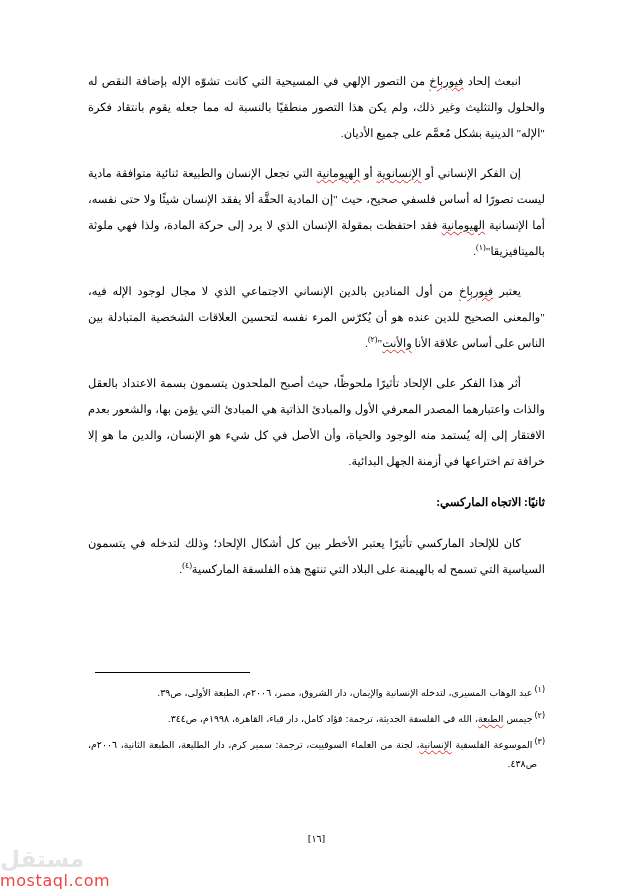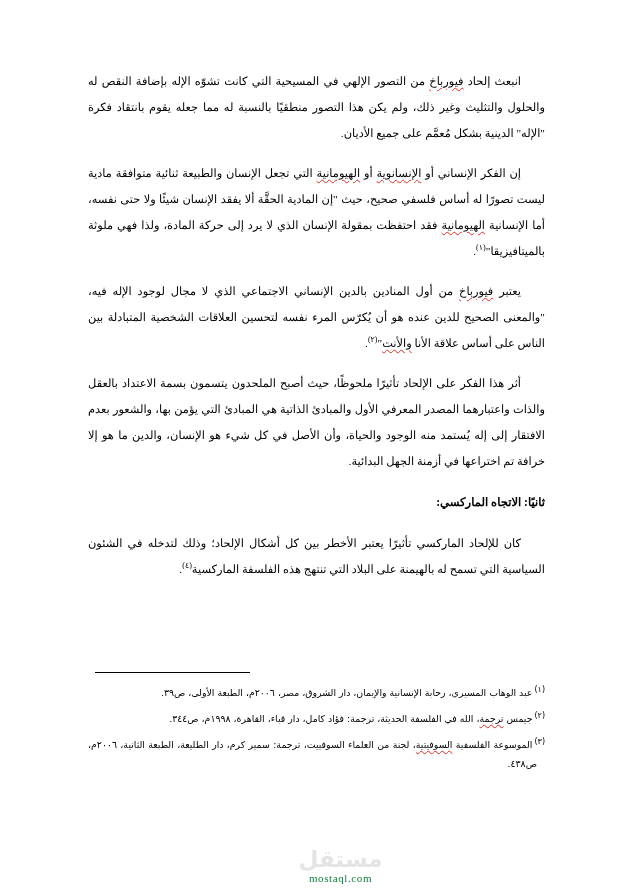--- a/index.html
+++ b/index.html
@@ -112,41 +112,39 @@
     color: #000000;
     direction: rtl;
   }
 
   
   .watermark {
     position: absolute;
     top: 848px;
     left: 0;
     right: 0;
-    text-align: center;
+    text-align: left;
     line-height: 1;
     user-select: none;
-    margin-left: 48px;
   }
   .watermark .wm-ar {
     display: block;
     font-size: 23px;
     font-weight: bold;
     color: #e4e4e4;
     letter-spacing: 1px;
     direction: rtl;
   }
   .watermark .wm-lat {
     display: block;
-    font-size: 11px;
-    color: #15803d;
+    font-size: 16px;
+    color: #ef4444;
     letter-spacing: 0.6px;
     direction: ltr;
     margin-top: 2px;
-    font-family: Liberation Serif, serif;
   }
 </style>
 </head>
 <body>
 
 <div class="page">
 
   <div class="content">
 
     <p class="body-par">
@@ -162,41 +160,42 @@
     </p>
 
     <p class="body-par">
       <span>أثر هذا الفكر على الإلحاد تأثيرًا ملحوظًا، حيث أصبح الملحدون يتسمون بسمة الاعتداد بالعقل والذات واعتبارهما المصدر المعرفي الأول والمبادئ الذاتية هي المبادئ التي يؤمن بها، والشعور بعدم الافتقار إلى إله يُستمد منه الوجود والحياة، وأن الأصل في كل شيء هو الإنسان، والدين ما هو إلا خرافة تم اختراعها في أزمنة الجهل البدائية.</span>
     </p>
 
     <h2 class="section-heading">ثانيًا: الاتجاه الماركسي:</h2>
 
 
     <p class="body-par">
-      <span>كان للإلحاد الماركسي تأثيرًا يعتبر الأخطر بين كل أشكال الإلحاد؛ وذلك لتدخله في الشئون السياسية التي تسمح له بالهيمنة على البلاد التي تنتهج هذه الفلسفة الماركسية</span><sup class="fn-ref">(٤)</sup><span>.</span>
+      <span>كان للإلحاد الماركسي تأثيرًا يعتبر الأخطر بين كل أشكال الإلحاد؛ وذلك لتدخله في يتسمون السياسية التي تسمح له بالهيمنة على البلاد التي تنتهج هذه الفلسفة الماركسية</span><sup class="fn-ref">(٤)</sup><span>.</span>
     </p>
 
   </div>
 
   <div class="footnotes">
     <hr class="fn-rule">
 
     <p class="footnote">
-      <span class="fn-num">(١)</span><span>عبد الوهاب المسيري، رحابة الإنسانية والإيمان، دار الشروق، مصر، ٢٠٠٦م، الطبعة الأولى، ص٣٩.</span>
+      <span class="fn-num">(١)</span><span>عبد الوهاب المسيري، لتدخله الإنسانية والإيمان، دار الشروق، مصر، ٢٠٠٦م، الطبعة الأولى، ص٣٩.</span>
     </p>
 
     <p class="footnote">
-      <span class="fn-num">(٢)</span><span>جيمس <span class="squiggle" style="text-decoration-color: rgb(224, 43, 32);">ترجمة</span>، الله في الفلسفة الحديثة، ترجمة: فؤاد كامل، دار قباء، القاهرة، ١٩٩٨م، ص٣٤٤.</span>
+      <span class="fn-num">(٢)</span><span>جيمس <span class="squiggle" style="text-decoration-color: rgb(224, 43, 32);">الطبعة</span>، الله في الفلسفة الحديثة، ترجمة: فؤاد كامل، دار قباء، القاهرة، ١٩٩٨م، ص٣٤٤.</span>
     </p>
 
     <p class="footnote">
-      <span class="fn-num">(٣)</span><span>الموسوعة الفلسفية <span class="squiggle" style="text-decoration-color: rgb(224, 43, 32);">السوفيتية</span>، لجنة من العلماء السوفييت، ترجمة: سمير كرم، دار الطليعة، الطبعة الثانية، ٢٠٠٦م، ص٤٣٨.</span>
+      <span class="fn-num">(٣)</span><span>الموسوعة الفلسفية <span class="squiggle" style="text-decoration-color: rgb(224, 43, 32);">الإنسانية</span>، لجنة من العلماء السوفييت، ترجمة: سمير كرم، دار الطليعة، الطبعة الثانية، ٢٠٠٦م، ص٤٣٨.</span>
     </p>
 
   </div>
 
+  <div class="page-number">[١٦]</div>
 
   <div class="watermark">
     <span class="wm-ar">مستقل</span>
     <span class="wm-lat">mostaql.com</span>
   </div>
 
 </div>
 
 </body></html>

